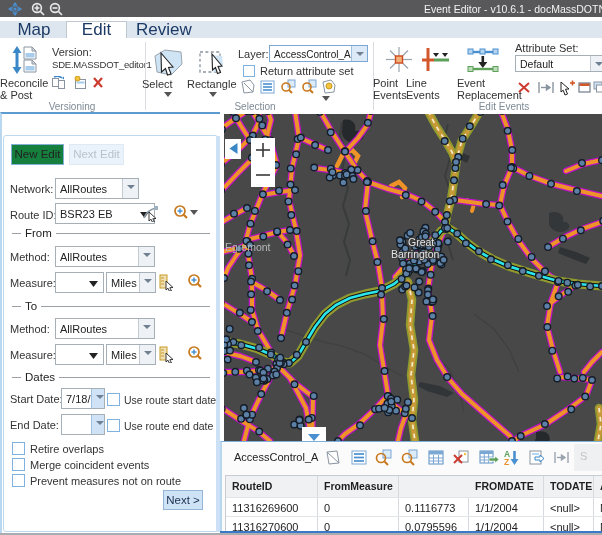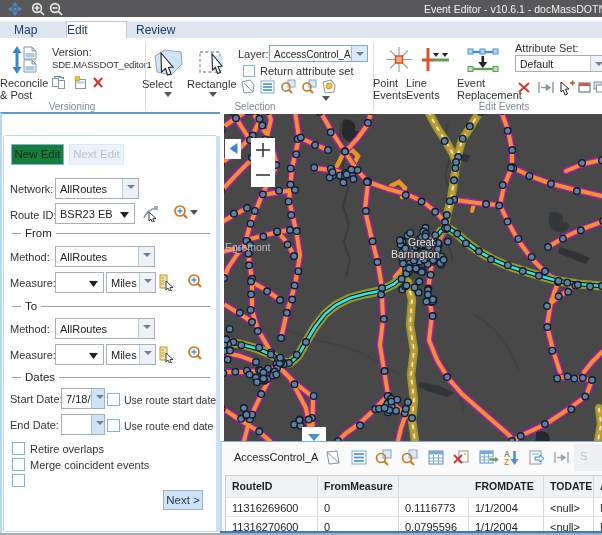--- a/index.html
+++ b/index.html
@@ -2,21 +2,21 @@
 <html><head><meta charset="utf-8"><style>
 *{margin:0;padding:0;box-sizing:border-box}
 body{width:602px;height:535px;position:relative;overflow:hidden;background:#fff;
  font-family:"Liberation Sans",sans-serif;color:#222}
 .abs{position:absolute}
 
 #topbar{left:0;top:0;width:602px;height:17px;background:#58585a}
 #title{right:-4px;top:3px;font-size:10.5px;color:#f2f2f2;white-space:nowrap}
 
 #tabs{left:0;top:21px;width:602px;height:17px;background:#dde6ef}
-.tab{position:absolute;top:1px;height:16px;font-size:12px;color:#1b3a66;line-height:16px}
+.tab{position:absolute;top:1px;height:16px;font-size:17px;color:#1b3a66;text-align:center;line-height:16px}
 #tabEdit{left:66px;width:61px;top:0px;height:17px;background:#fff;border:1px solid #bfc7cf;border-bottom:none}
 
 #ribbon{left:0;top:38px;width:602px;height:76px;background:#fff}
 .gsep{position:absolute;top:4px;width:1px;height:68px;background:#d9dde2}
 .glabel{position:absolute;top:63px;font-size:10px;color:#7e8a95;width:100px;text-align:center}
 .bigtxt{position:absolute;font-size:11px;color:#333;text-align:left;line-height:12px;white-space:nowrap}
 .rlab{position:absolute;font-size:11px;color:#333;white-space:nowrap}
 .combo{position:absolute;background:#fff;border:1px solid #a6aeb6;font-size:11px}
 #ribbon .combo{font-size:10.5px}
 .combo .dd{position:absolute;right:0;top:0;bottom:0;width:16px;background:#eef2f6;border-left:1px solid #c3cad1}
@@ -242,21 +242,21 @@
 <div class="abs" id="panel">
  <div id="pbody">
 <div class="btn" id="bNew" style="left:7px;top:8px">New Edit</div>
 <div class="btn" id="bNext" style="left:65px;top:8px">Next Edit</div>
 <div class="rlab" style="left:6px;top:47px">Network:</div>
 <div class="combo" style="left:51px;top:42px;width:84px;height:21px">
         <span class="val" style="top:4px">AllRoutes</span>
         <span class="dd"></span>
       </div>
 <div class="rlab" style="left:6px;top:73px">Route ID:</div>
-<div class="combo" style="left:51px;top:67px;width:80px;height:21px">
+<div class="combo" style="left:51px;top:67px;width:100px;height:21px">
         <span class="val" style="top:4px">BSR23 EB</span>
  <svg style="position:absolute;right:5px;top:8px" width="9" height="6">
           <path d="M0 0 h9 l-4.5 6 z" fill="#222"></path>
         </svg>
       </div>
 <svg class="abs" style="left:138px;top:69px" width="17" height="17" viewBox="0 0 17 17">
  <path d="M2 13 q3 -8 12 -10" stroke="#8a98a4" fill="none" stroke-width="1.7"></path>
         <rect x="12" y="1" width="4" height="4" fill="#9fb0be"></rect>
  <path d="M7 7 L14 13.5 L10.8 13.7 L12.5 17 L10.3 17 L9 14.2 L7 16 Z" fill="#fff" stroke="#222" stroke-width="0.9"></path>
 </svg>
@@ -347,20 +347,21 @@
 <div class="combo" style="left:57px;top:278px;width:44px;height:21px">
         <span class="dd" style="width:13px;background:#cfe2f6;border-left-color:#9fc0de"></span>
       </div>
 <div class="cb" style="left:103px;top:283px;width:13px;height:13px"></div>
 <div class="rlab" style="left:120px;top:284px;font-size:10.5px">Use route end date</div>
 <div class="cb" style="left:8px;top:306px;width:13px;height:13px"></div>
 <div class="rlab" style="left:26px;top:307px">Retire overlaps</div>
 <div class="cb" style="left:8px;top:322px;width:13px;height:13px"></div>
 <div class="rlab" style="left:26px;top:323px">Merge coincident events</div>
 <div class="cb" style="left:8px;top:338px;width:13px;height:13px"></div>
+<div class="rlab" style="left:26px;top:339px">Prevent measures not on route</div>
 <div class="nextbtn" style="top:354px">Next &gt;</div>
 
 <div style="position:absolute;left:212px;top:0px;width:4px;height:396px;background:#cce1f5"></div>
     </div>
 </div>
 <svg width="378" height="327" viewBox="0 0 378 327" style="position:absolute;left:224px;top:114px">
 <rect width="378" height="327" fill="#484848"></rect>
 <path d="M118,8 L116,22 L122,38 L118,55 L124,74 L119,92 L125,110 L120,128 L126,146 L122,162" stroke="#3a3c3c" stroke-width="2.2" fill="none"></path>
 <path d="M224,10 L220,26 L226,44 L221,62 L227,80 L222,98 L228,114 L224,130 L229,146" stroke="#3a3c3c" stroke-width="1.8" fill="none"></path>
 <path d="M60,215 L80,222 L100,228 L118,232 L140,240 L160,252 L178,262" stroke="#404242" stroke-width="1.4" fill="none"></path>

